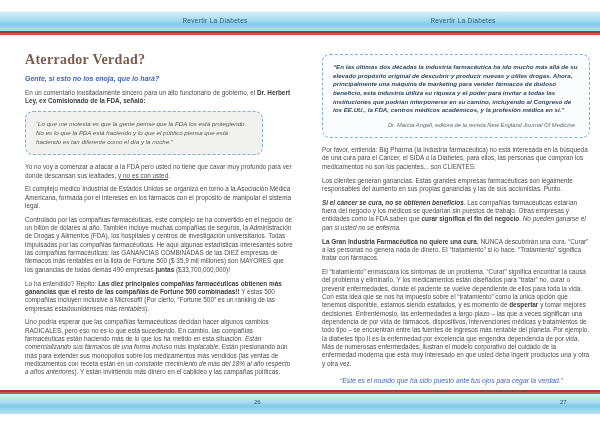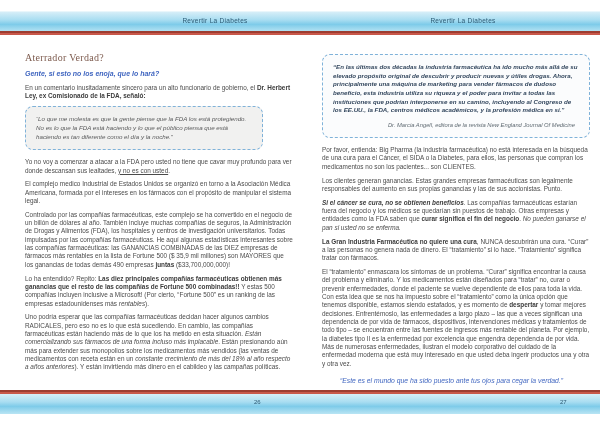--- a/index.html
+++ b/index.html
@@ -30,22 +30,22 @@
   .page-num {
     position:absolute; font-size:6px; color:#2c5a74; top:399px;
   }
   .page-num.left { left:254px; }
   .page-num.right { left:560px; }
   
   .page { position:absolute; top:52px; width:268px; }
   .page.left { left:25px; }
   .page.right { left:322px; }
   h1.doc-title {
-    font-family:"Liberation Serif", serif; font-weight:normal;
-    font-size:10px; color:#7d5b4e; margin:0 0 7px 0; letter-spacing:.3px;
+    font-family:"Liberation Serif", serif; font-weight:bold;
+    font-size:14px; color:#7d5b4e; margin:0 0 7px 0; letter-spacing:.3px;
   }
   h2.doc-subtitle {
     font-size:7px; font-weight:bold; font-style:italic;
     color:#4066c0; margin:0 0 7px 0;
   }
   p.body-text {
     font-size:6.4px; line-height:1.3; color:#4b4b4b; margin:0 0 5.5px 0;
   }
   .run-b { font-weight:bold; color:#3c3c3c; }
   .run-i { font-style:italic; }

